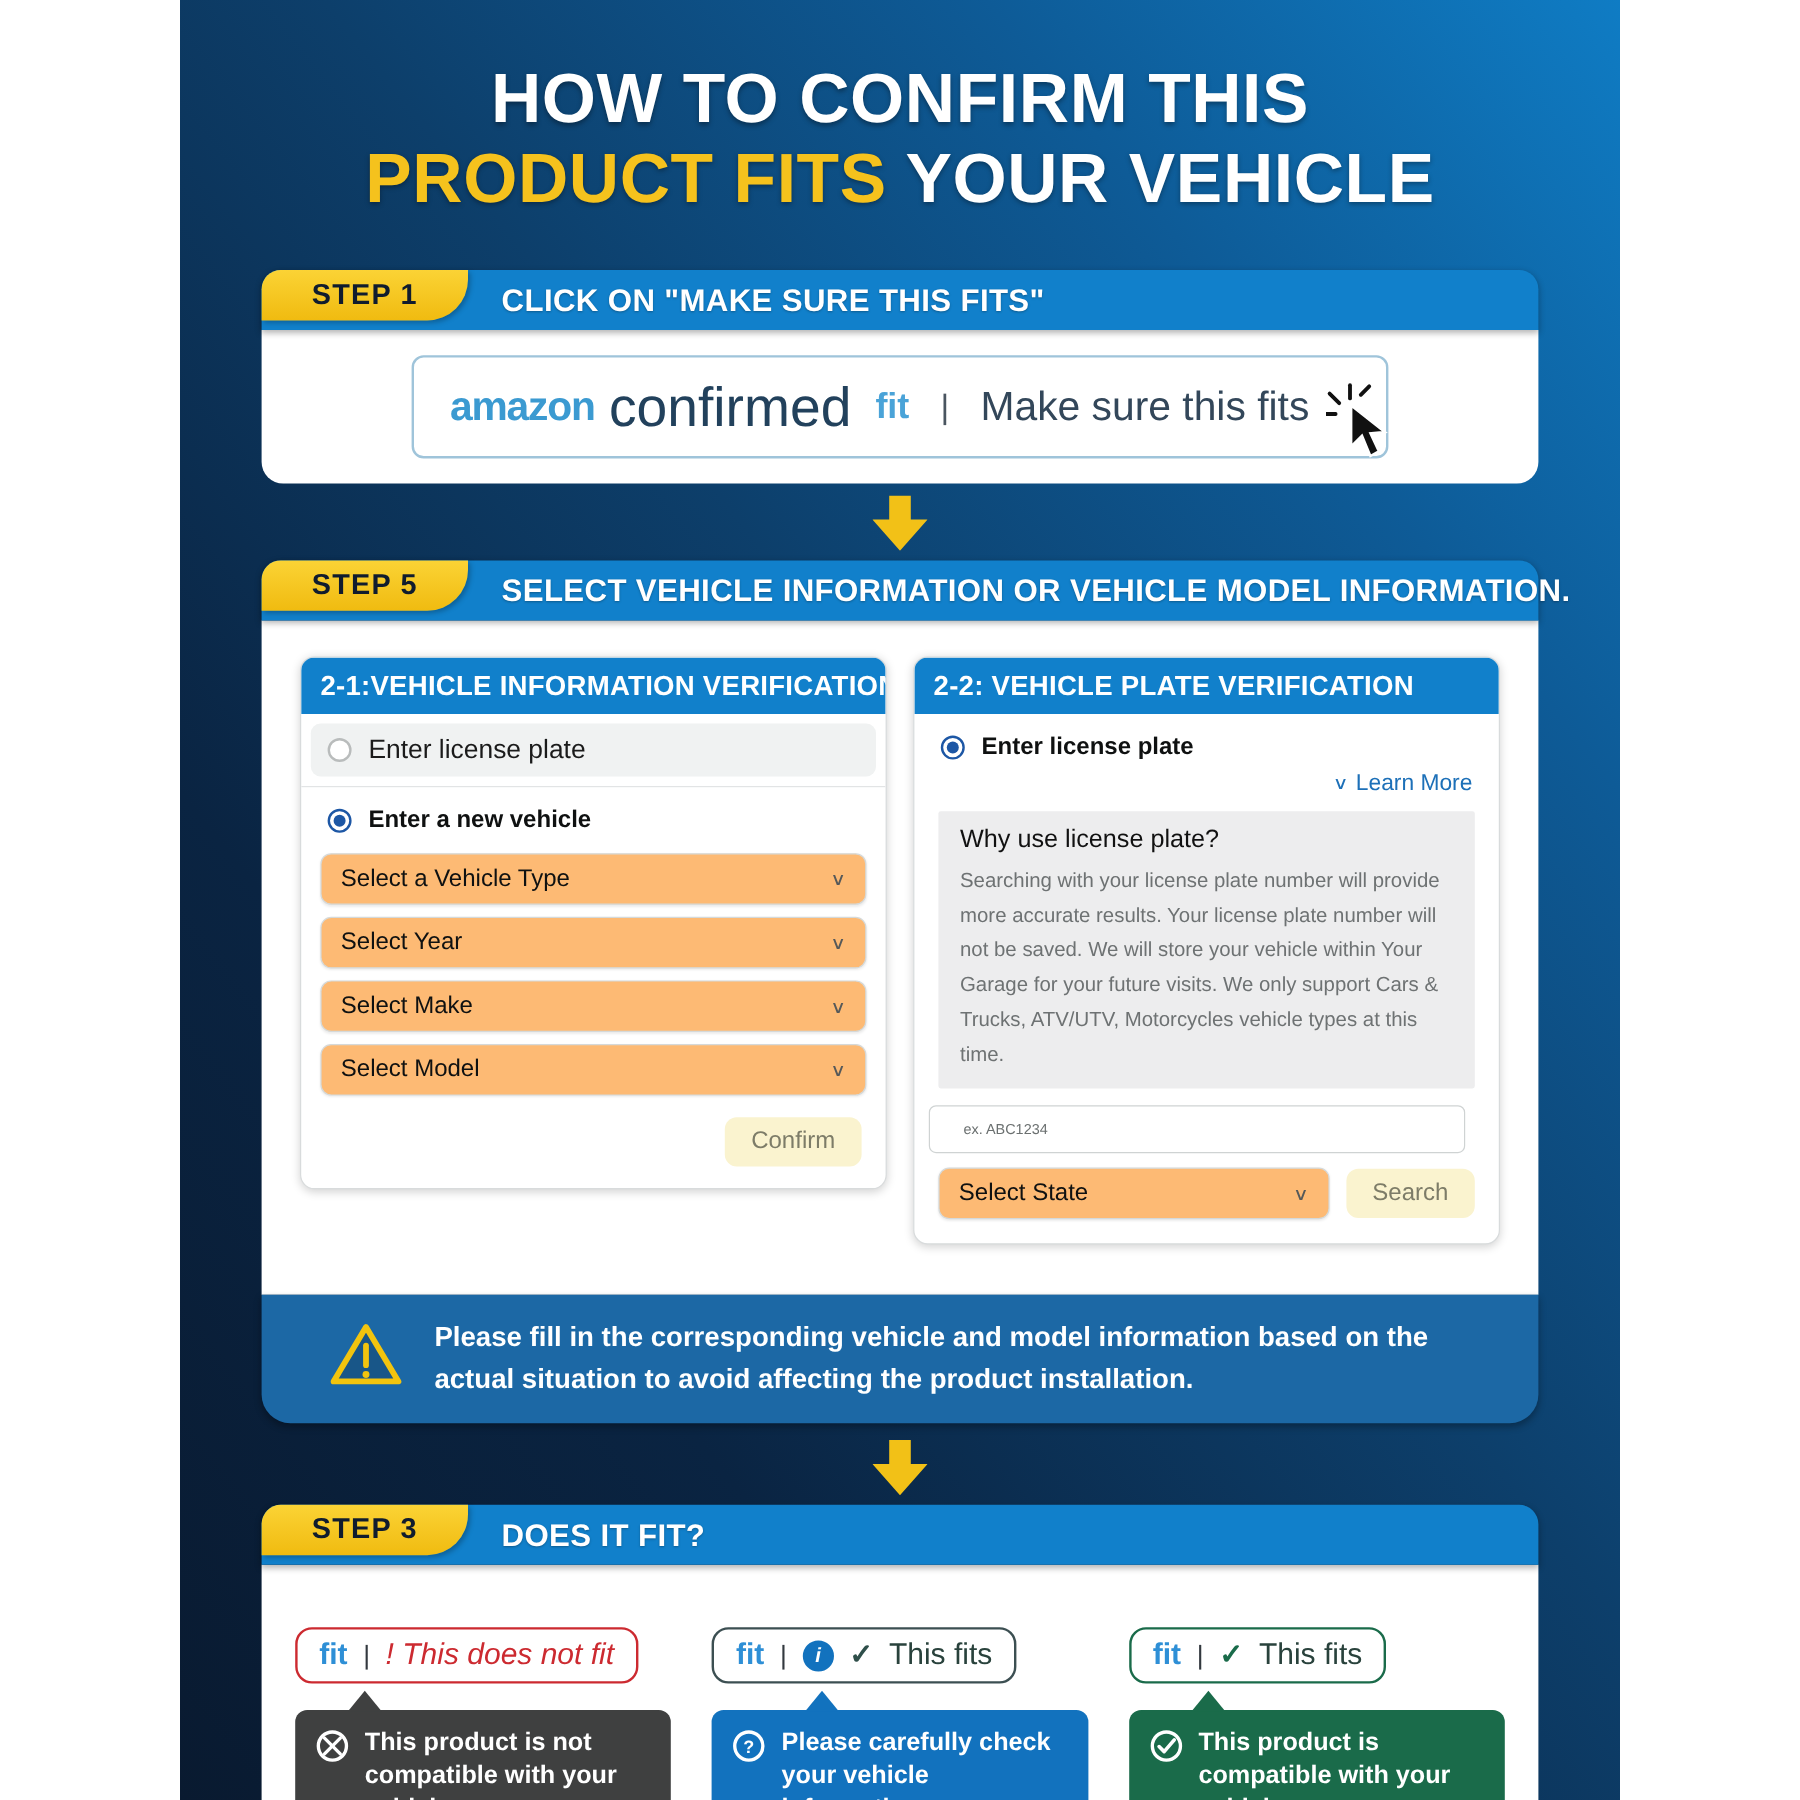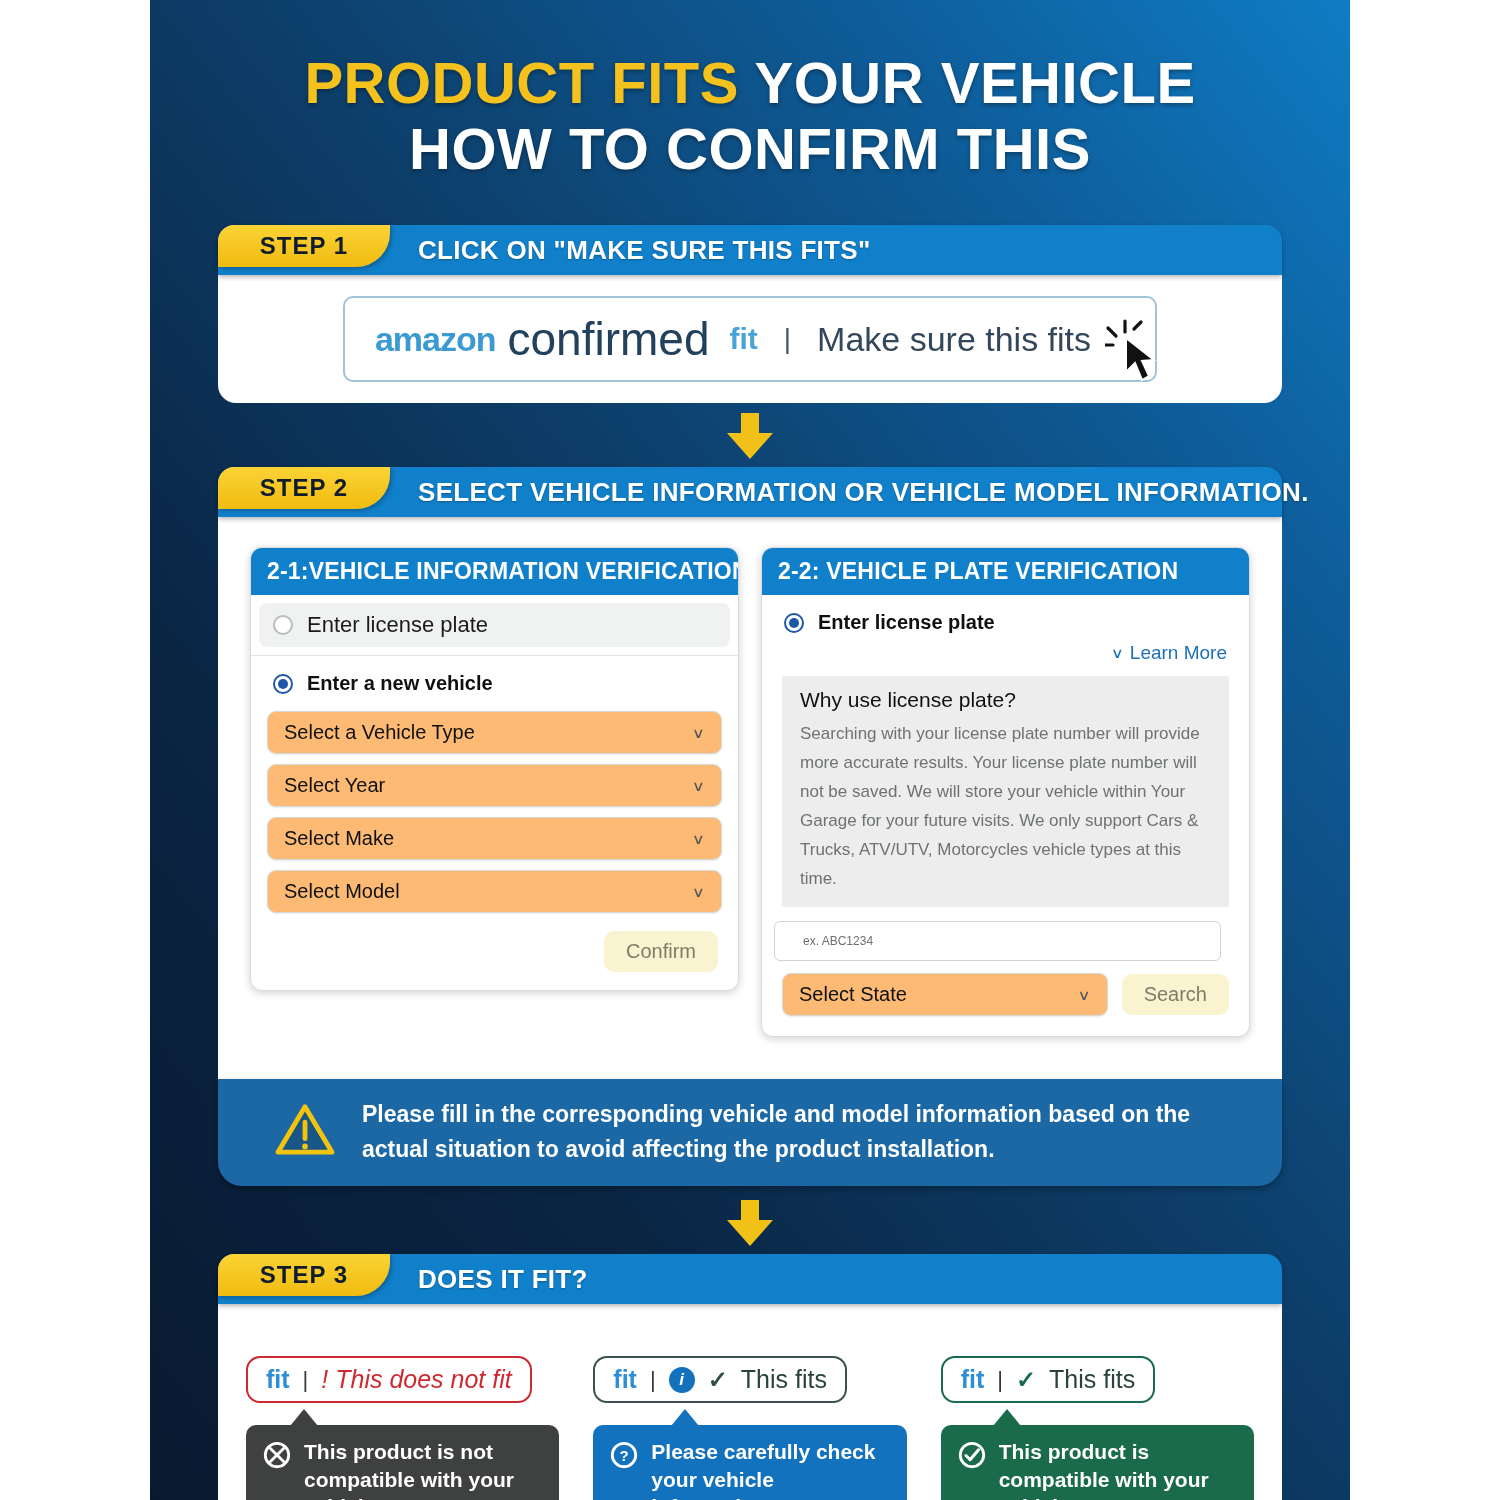--- a/index.html
+++ b/index.html
@@ -153,24 +153,24 @@
   .tail.blue{border-bottom:17px solid #1272be;left:78px;}
   .tail.greenbg{border-bottom:17px solid #1a6b4a;left:52px;}
   .bubble svg{flex:none;margin-top:2px;}
 </style>
 </head>
 <body>
 
 <div class="graphic">
 
   <div class="title">
+    <div><span>HOW TO CONFIRM THIS</span></div>
     <div>
       <span class="hl">PRODUCT FITS</span><span> YOUR VEHICLE</span>
     </div>
-    <div><span>HOW TO CONFIRM THIS</span></div>
   </div>
 
   <div class="band" style="margin-top:44px;">
     <div class="step-bar">
       <div class="step-badge">STEP 1</div>
       <div class="bar-text">CLICK ON "MAKE SURE THIS FITS"</div>
     </div>
     <div class="panel panel1 rounded-b">
       <div class="fit-widget">
         <span class="w-amazon">amazon</span>
@@ -194,21 +194,21 @@
   </div>
 
   <div class="arrow-row">
     <svg width="46" height="46" viewBox="0 0 46 46">
       <path d="M14 0 h18 v20 h14 L23 46 L0 20 h14 Z" fill="#f2c117"></path>
     </svg>
   </div>
 
   <div class="band">
     <div class="step-bar">
-      <div class="step-badge">STEP 2</div>
+      <div class="step-badge">STEP 5</div>
       <div class="bar-text">SELECT VEHICLE INFORMATION OR VEHICLE MODEL INFORMATION.</div>
     </div>
 
     <div class="panel panel2">
 
       <div class="card">
         <div class="card-header">2-1:VEHICLE INFORMATION VERIFICATION</div>
         <div class="gray-row">
           <span class="radio off"></span>
           <span class="lbl">Enter license plate</span>

